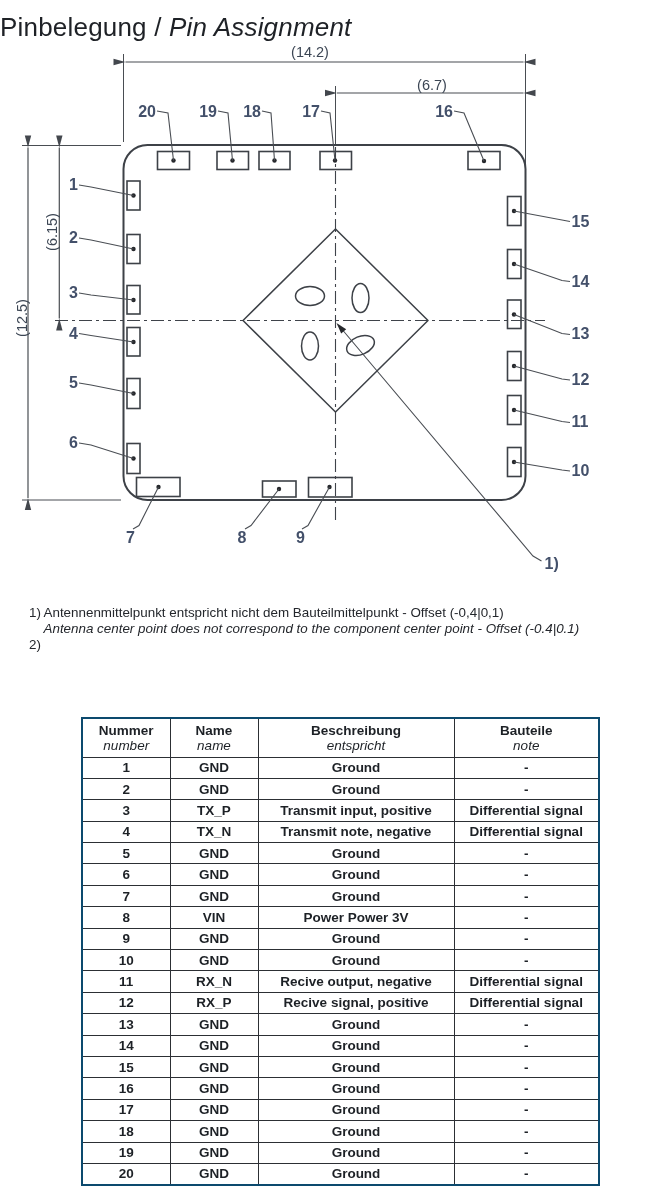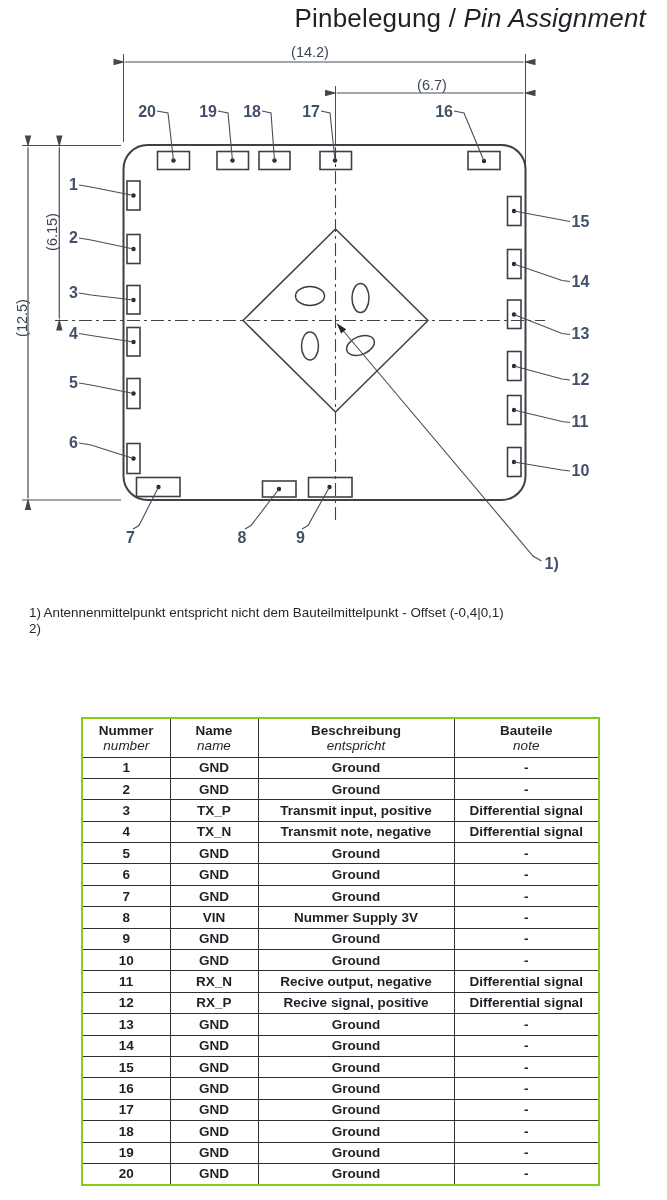--- a/index.html
+++ b/index.html
@@ -1,33 +1,33 @@
 <!DOCTYPE html>
 <html><head>
 <meta charset="utf-8">
 <style>
   html,body{margin:0;padding:0;}
   body{width:667px;height:1200px;position:relative;background:#fff;
        font-family:"Liberation Sans",sans-serif;color:#24272c;}
-  .page-title{position:absolute;left:0;top:3px;width:646px;text-align:right;
+  .page-title{position:absolute;left:0;top:12px;width:646px;text-align:left;
        font-size:26px;font-weight:400;color:#1e2126;letter-spacing:0.2px;}
   .page-title .it{font-style:italic;}
   svg{position:absolute;left:0;top:0;}
   svg text{font-family:"Liberation Sans",sans-serif;}
   .lbl{font-size:16px;font-weight:bold;fill:#43506a;}
   .dimt{font-size:14.5px;fill:#3c4654;}
   .footnotes{position:absolute;left:29px;top:605px;font-size:13.4px;line-height:15.8px;color:#24272c;}
   .fn-row{display:flex;}
   .fn-marker{width:14.5px;flex:0 0 14.5px;}
   .fn-en{font-style:italic;}
   table.pintable{position:absolute;left:81px;top:717px;width:517px;height:467px;
        border-collapse:collapse;table-layout:fixed;font-size:13.5px;font-weight:bold;color:#1d2126;}
   table.pintable td,table.pintable th{border:1.4px solid #2c2f34;text-align:center;vertical-align:middle;
        padding:0;overflow:hidden;white-space:nowrap;}
-  table.pintable{border:2px solid #84cc16;}
+  table.pintable{border:2px solid #0c4a6e;}
   table.pintable thead tr{height:39px;}
   table.pintable tbody tr{height:21.4px;}
   .h-en{font-style:italic;font-weight:normal;}
 </style>
 </head>
 <body>
 
 <div class="page-title"><span>Pinbelegung</span><span> / </span><span class="it">Pin Assignment</span></div>
 
 <svg width="667" height="600" viewBox="0 0 667 600">
@@ -175,20 +175,24 @@
     <text class="lbl" x="544.5" y="569">1)</text>
   </g>
 </svg>
 
 <div class="footnotes">
   <div class="fn-row">
     <span class="fn-marker">1)</span>
     <span>Antennenmittelpunkt entspricht nicht dem Bauteilmittelpunkt - Offset (-0,4|0,1)</span>
   </div>
   <div class="fn-row">
+    <span class="fn-marker"></span>
+    <span class="fn-en">Antenna center point does not correspond to the component center point - Offset (-0.4|0.1)</span>
+  </div>
+  <div class="fn-row">
     <span class="fn-marker">2)</span>
   </div>
   <div class="fn-row">
     <span class="fn-marker"></span>
   </div>
 </div>
 
 <table class="pintable">
   <colgroup>
       <col style="width:88px">
@@ -255,21 +259,21 @@
       </tr>
     <tr>
         <td>7</td>
         <td>GND</td>
         <td>Ground</td>
         <td>-</td>
       </tr>
     <tr>
         <td>8</td>
         <td>VIN</td>
-        <td>Nummer Supply 3V</td>
+        <td>Power Power 3V</td>
         <td>-</td>
       </tr>
     <tr>
         <td>9</td>
         <td>GND</td>
         <td>Ground</td>
         <td>-</td>
       </tr>
     <tr>
         <td>10</td>

